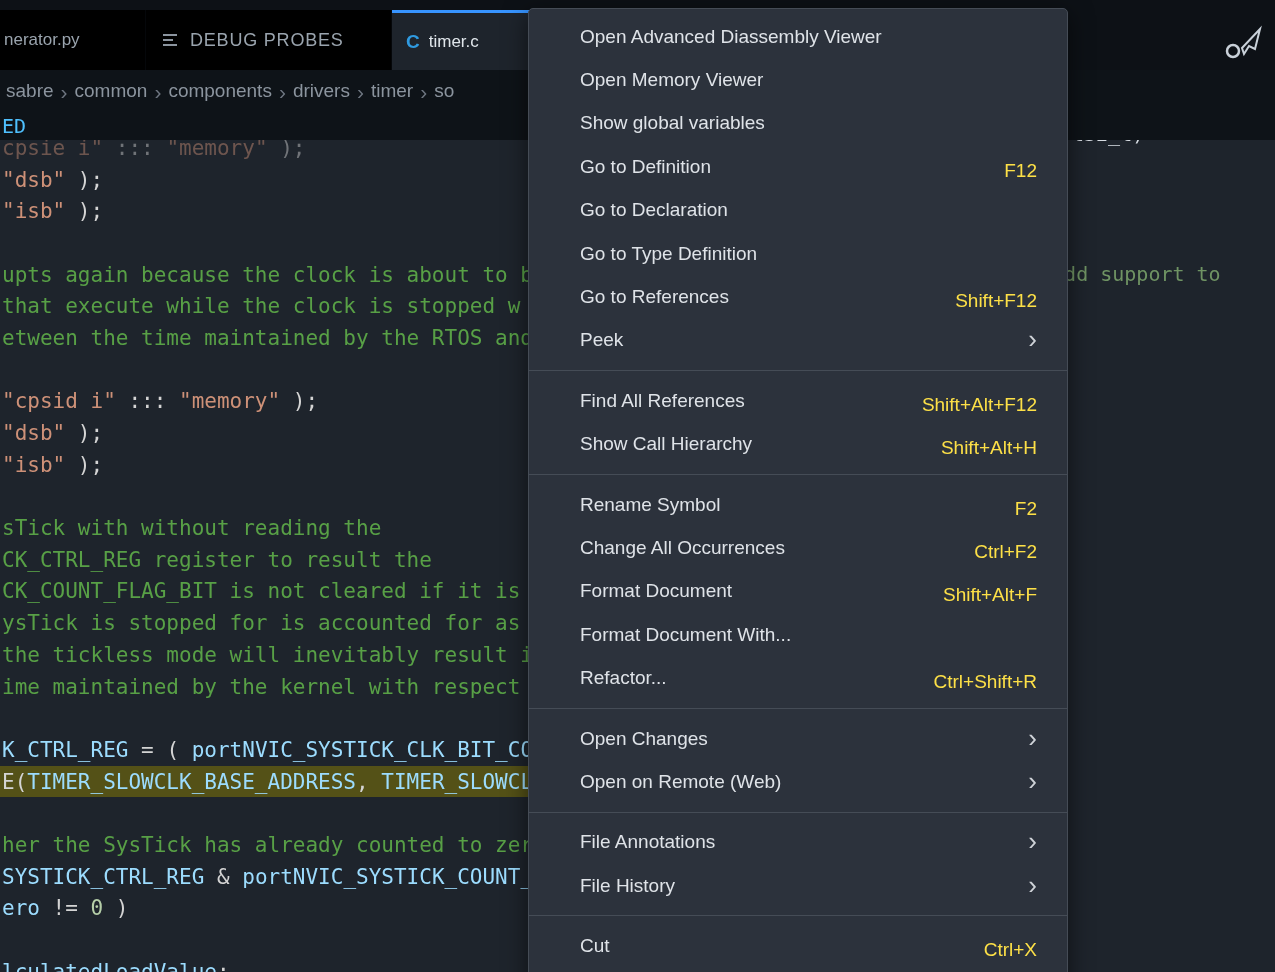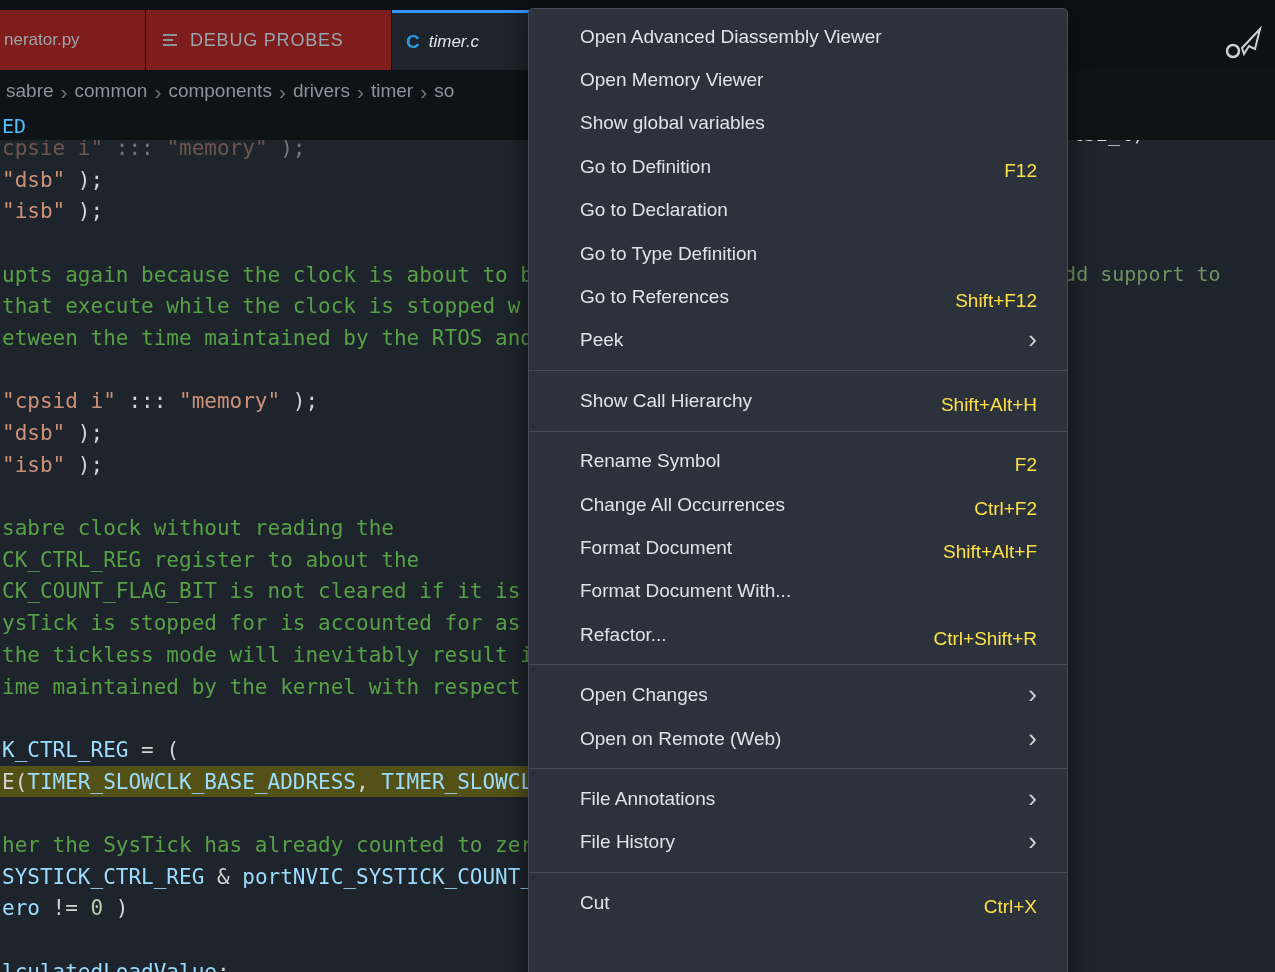--- a/index.html
+++ b/index.html
@@ -6,26 +6,26 @@
   body{
     width:1275px;height:972px;position:relative;overflow:hidden;
     background:#1e242c;
     font-family:"Liberation Sans",sans-serif;
   }
   
   .tabbar{position:absolute;left:0;top:0;width:1275px;height:70px;background:#0d1116;
     display:flex;align-items:flex-end;z-index:2;}
   .tab{height:60px;display:flex;align-items:center;box-sizing:border-box;
     border-right:1px solid #05070a;padding:0 14px;font-size:17px;white-space:nowrap;}
-  .tab.inactive{background:#7f1d1d;color:#9aa4ae;}
+  .tab.inactive{background:#000000;color:#9aa4ae;}
   .tab.active{background:#1e242c;border-top:3px solid #3794ff;color:#e0e6eb;}
   .tab-1{width:146px;padding-left:4px;}
   .tab-2{width:246px;gap:10px;font-size:18px;letter-spacing:.8px;}
   .tab-3{width:172px;gap:9px;}
-  .tab-3 .tab-label{font-style:italic;font-size:17px;}
+  .tab-3 .tab-label{font-size:17px;}
   .c-icon{color:#2f9ae0;font-weight:bold;font-size:19px;font-family:"Liberation Sans",sans-serif;}
   
   .breadcrumbs{position:absolute;left:0;top:70px;width:1275px;height:42px;background:#0e1318;
     display:flex;align-items:center;padding-left:6px;box-sizing:border-box;
     color:#8b949e;font-size:19px;z-index:2;}
   .crumb-group{display:flex;align-items:center;}
   .crumb{cursor:default;}
   .crumb-chev{color:#6e7681;font-size:21px;margin:0 7px;line-height:1;}
   
   .sticky{position:absolute;left:0;top:112px;width:1275px;height:28px;background:#0e1318;z-index:3;
@@ -139,35 +139,35 @@
     <div class="code-line"></div>
 
     <div class="code-line"><span class="tk-s">"cpsid i"</span><span class="tk-o"> ::: </span><span class="tk-s">"memory"</span><span class="tk-p"> );</span></div>
 
     <div class="code-line"><span class="tk-s">"dsb"</span><span class="tk-p"> );</span></div>
 
     <div class="code-line"><span class="tk-s">"isb"</span><span class="tk-p"> );</span></div>
 
     <div class="code-line"></div>
 
-    <div class="code-line"><span class="tk-c">sabre clock without reading the</span></div>
-
-    <div class="code-line"><span class="tk-c">CK_CTRL_REG register to about the</span></div>
+    <div class="code-line"><span class="tk-c">sTick with without reading the</span></div>
+
+    <div class="code-line"><span class="tk-c">CK_CTRL_REG register to result the</span></div>
 
     <div class="code-line"><span class="tk-c">CK_COUNT_FLAG_BIT is not cleared if it is</span></div>
 
     <div class="code-line"><span class="tk-c">ysTick is stopped for is accounted for as</span></div>
 
     <div class="code-line"><span class="tk-c">the tickless mode will inevitably result i</span></div>
 
     <div class="code-line"><span class="tk-c">ime maintained by the kernel with respect</span></div>
 
     <div class="code-line"></div>
 
-    <div class="code-line"><span class="tk-v">K_CTRL_REG</span><span class="tk-o"> = </span><span class="tk-p">( </span></div>
+    <div class="code-line"><span class="tk-v">K_CTRL_REG</span><span class="tk-o"> = </span><span class="tk-p">( </span><span class="tk-v">portNVIC_SYSTICK_CLK_BIT_CO</span></div>
 
     <div class="code-line hl"><span class="tk-p">E(</span><span class="tk-v">TIMER_SLOWCLK_BASE_ADDRESS</span><span class="tk-p">, </span><span class="tk-v">TIMER_SLOWCL</span></div>
 
     <div class="code-line"></div>
 
     <div class="code-line"><span class="tk-c">her the SysTick has already counted to zer</span></div>
 
     <div class="code-line"><span class="tk-v">SYSTICK_CTRL_REG</span><span class="tk-o"> &amp; </span><span class="tk-v">portNVIC_SYSTICK_COUNT_</span></div>
 
     <div class="code-line"><span class="tk-v">ero</span><span class="tk-o"> != </span><span class="tk-n">0</span><span class="tk-p"> )</span></div>
@@ -231,20 +231,25 @@
 
       <span class="menu-chevron">›</span>
     </div>
 
     <div class="menu-row is-sep">
       
       
       
     </div>
 
+    <div class="menu-row">
+      <span class="menu-label">Find All References</span>
+      <span class="menu-shortcut">Shift+Alt+F12</span>
+
+    </div>
 
     <div class="menu-row">
       <span class="menu-label">Show Call Hierarchy</span>
       <span class="menu-shortcut">Shift+Alt+H</span>
 
     </div>
 
     <div class="menu-row is-sep">
       
       

